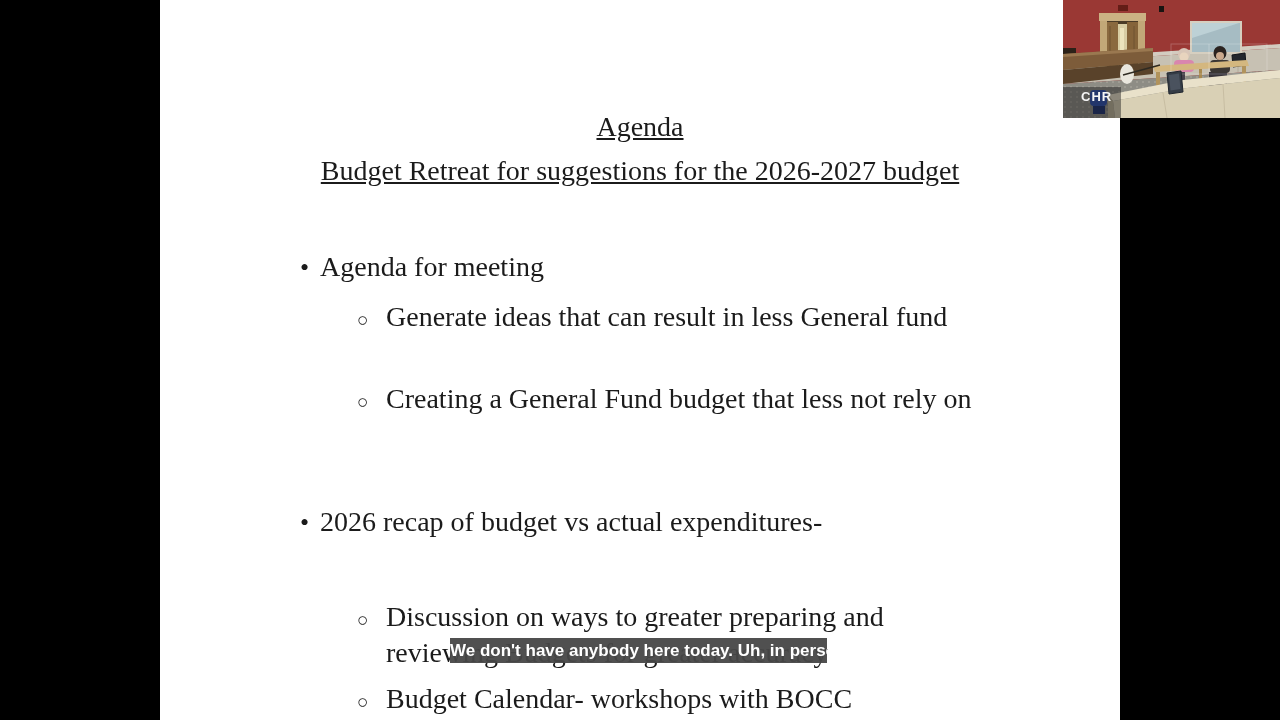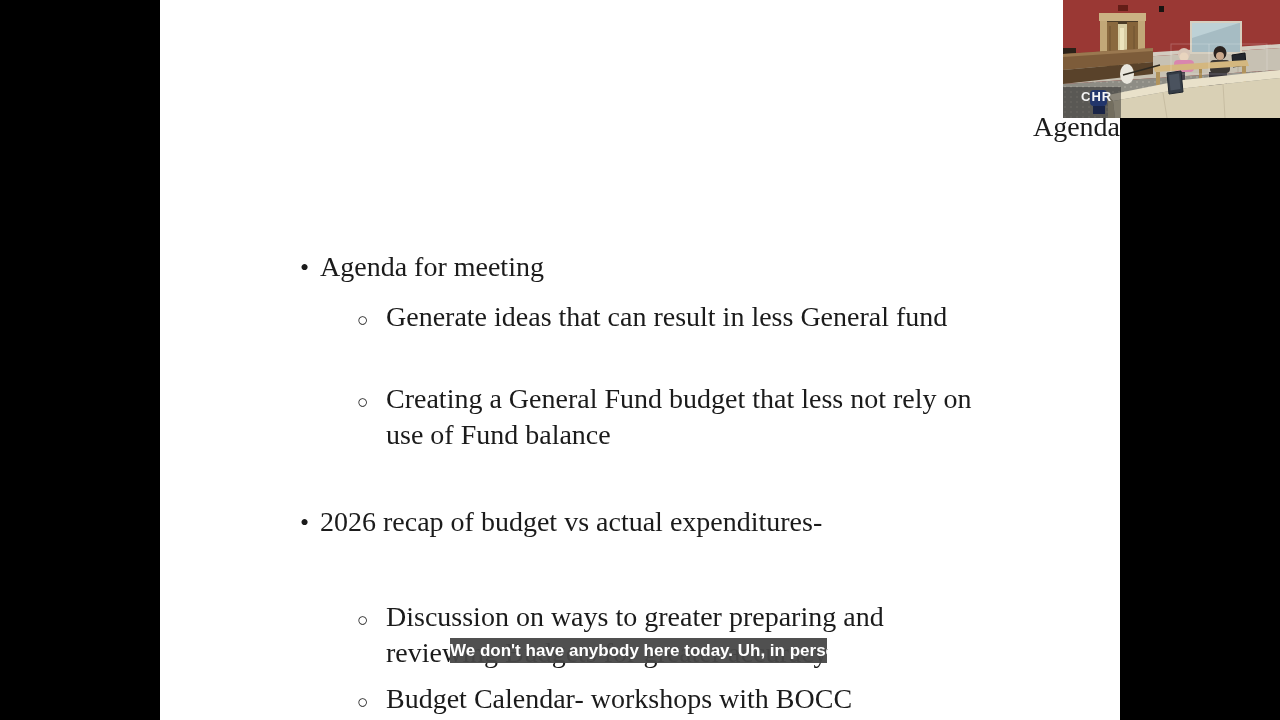--- a/index.html
+++ b/index.html
@@ -11,21 +11,21 @@
   
   .slide {
     position:absolute; left:160px; top:0; width:960px; height:720px;
     background:#ffffff; z-index:1;
   }
   .line {
     position:absolute; height:36px; white-space:nowrap;
     font:28px/36px "Liberation Serif", serif; color:#1b1b1b;
     display:flex; align-items:baseline;
   }
-  .center { display:block; left:0; width:960px; text-align:right; }
+  .center { display:block; left:0; width:960px; text-align:center;text-decoration:underline; }
   .lvl1 { left:140px; }
   .lvl2 { left:197px; }
   .cont { left:226px; }
   .b { display:inline-block; }
   .lvl1 .b { width:20px; font-size:26px; }
   .lvl2 .b { width:29px; font-size:19px; }
   
   .caption {
     position:absolute; left:450px; top:638px; width:377px; height:25px;
     background:rgba(71,71,71,0.95); color:#ffffff; z-index:5;
@@ -51,35 +51,33 @@
     color:rgba(232,232,232,0.6); letter-spacing:0px;
   }
 </style>
 </head>
 <body>
 
 <div class="stage">
 
   <div class="slide">
     <div class="line center" style="top:109px">Agenda</div>
+    <div class="line center" style="top:153px">Budget Retreat for suggestions for the 2026-2027 budget</div>
 
     <div class="line lvl1" style="top:249px">
       <span class="b">•</span>
       <span>Agenda for meeting</span>
     </div>
     <div class="line lvl2" style="top:299px">
       <span class="b">○</span>
       <span>Generate ideas that can result in less General fund</span>
     </div>
     <div class="line lvl2" style="top:381px">
       <span class="b">○</span>
       <span>Creating a General Fund budget that less not rely on</span>
-    </div>
-    <div class="line cont" style="top:417px">
-      <span>use of Fund balance</span>
     </div>
     <div class="line lvl1" style="top:504px">
       <span class="b">•</span>
       <span>2026 recap of budget vs actual expenditures-</span>
     </div>
     <div class="line lvl2" style="top:599px">
       <span class="b">○</span>
       <span>Discussion on ways to greater preparing and</span>
     </div>
     <div class="line cont" style="top:635px">

